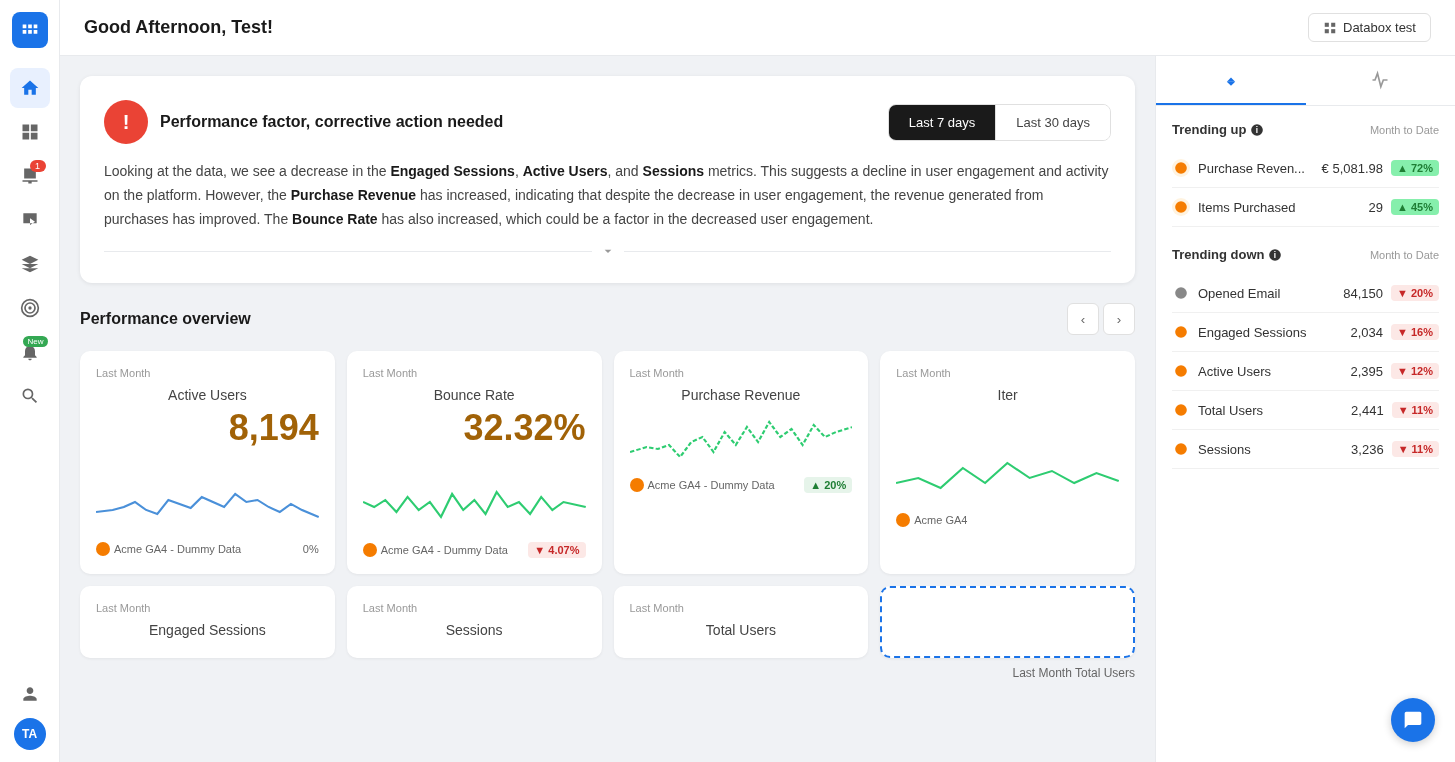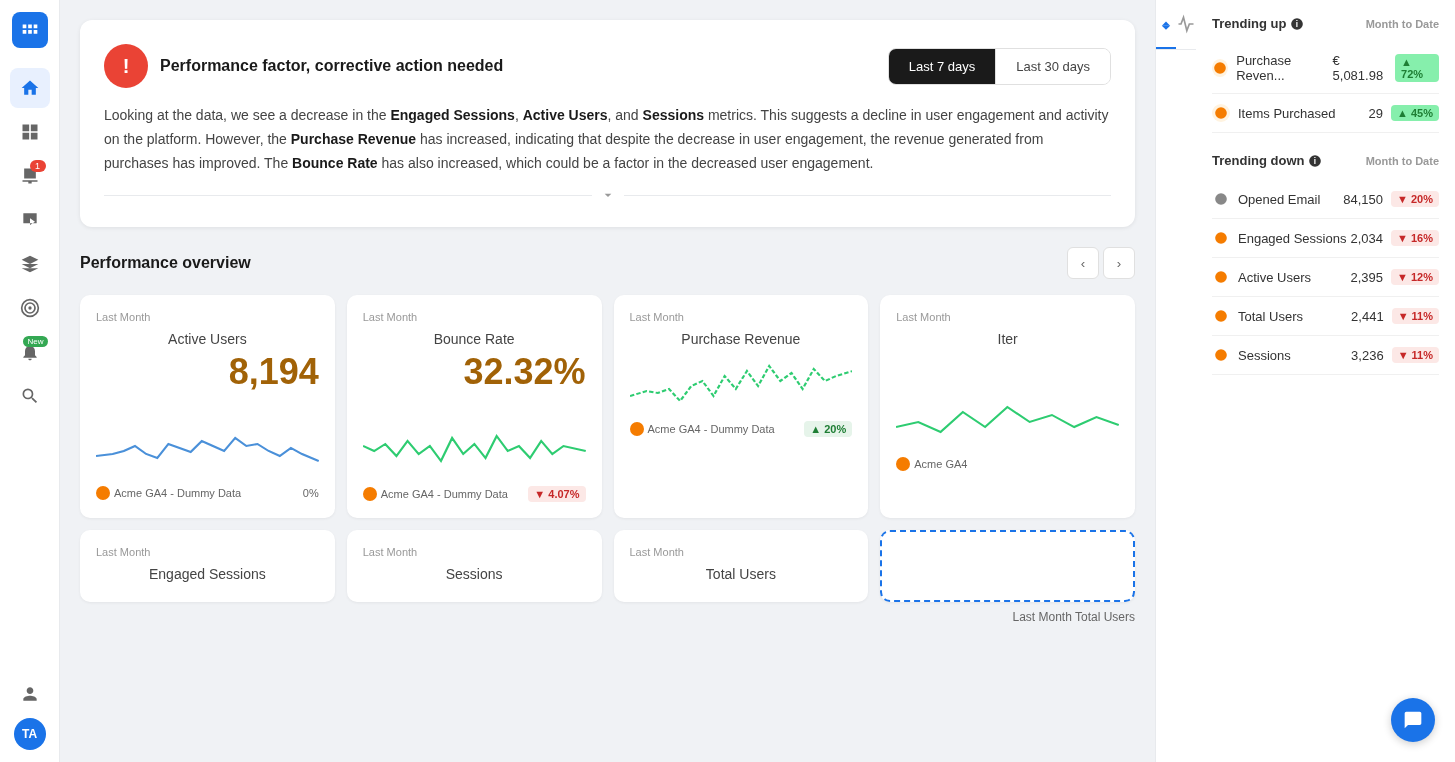--- a/index.html
+++ b/index.html
@@ -208,21 +208,21 @@
     .change-up { background: #e6f4ea; color: #1e7e34; }
     .change-down { background: #fce8e6; color: #c62828; }
     .change-neutral { color: #666; }
 
     
     .right-sidebar {
       width: 300px;
       background: #fff;
       border-left: 1px solid #e8eaed;
       display: flex;
-      flex-direction: row;
+      flex-direction: column;
       overflow: hidden;
     }
     .right-sidebar-tabs {
       display: flex;
       border-bottom: 1px solid #e8eaed;
       height: 50px;
     }
     .rs-tab {
       flex: 1; display: flex; align-items: center; justify-content: center;
       cursor: pointer; color: #1a73e8; border-bottom: 2px solid transparent;
@@ -235,21 +235,21 @@
       flex: 1; overflow-y: auto; padding: 16px;
     }
     .rs-section-header {
       display: flex; justify-content: space-between; align-items: center;
       margin-bottom: 12px;
     }
     .rs-section-title {
       font-size: 13px; font-weight: 700; color: #333;
       display: flex; align-items: center; gap: 4px;
     }
-    .rs-date-label { font-size: 11px; color: #999; font-weight: bold; }
+    .rs-date-label { font-size: 11px; color: #999; }
     .rs-item {
       display: flex; align-items: center; justify-content: space-between;
       padding: 10px 0; border-bottom: 1px solid #f0f0f0;
     }
     .rs-item-left { display: flex; align-items: center; gap: 8px; }
     .rs-item-icon {
       width: 18px; height: 18px; border-radius: 50%;
       display: flex; align-items: center; justify-content: center;
     }
     .rs-item-name { font-size: 13px; color: #333; }
@@ -331,20 +331,34 @@
       <svg width="20" height="20" viewBox="0 0 24 24" fill="#666">
           <path d="M12 12c2.21 0 4-1.79 4-4s-1.79-4-4-4-4 1.79-4 4 1.79 4 4 4zm0 2c-2.67 0-8 1.34-8 4v2h16v-2c0-2.66-5.33-4-8-4z"></path>
         </svg>
     </div>
     <div class="avatar">TA</div>
   </div>
 </div>
 
 <div class="main-wrapper">
 
+  <div class="header">
+    <span class="header-title">Good Afternoon, Test!</span>
+    <div class="header-right">
+      <button class="databox-btn">
+        <svg width="14" height="14" viewBox="0 0 24 24" fill="#666">
+            <rect x="3" y="3" width="7" height="7"></rect>
+            <rect x="14" y="3" width="7" height="7"></rect>
+            <rect x="3" y="14" width="7" height="7"></rect>
+            <rect x="14" y="14" width="7" height="7"></rect>
+          </svg>
+        <span>Databox test</span>
+      </button>
+    </div>
+  </div>
 
   <div class="content">
     <div class="main-content">
 
       <div class="alert-card">
         <div class="alert-header">
           <div class="alert-title-row">
             <div class="alert-icon">!</div>
             <span class="alert-title">Performance factor, corrective action needed</span>
           </div>

